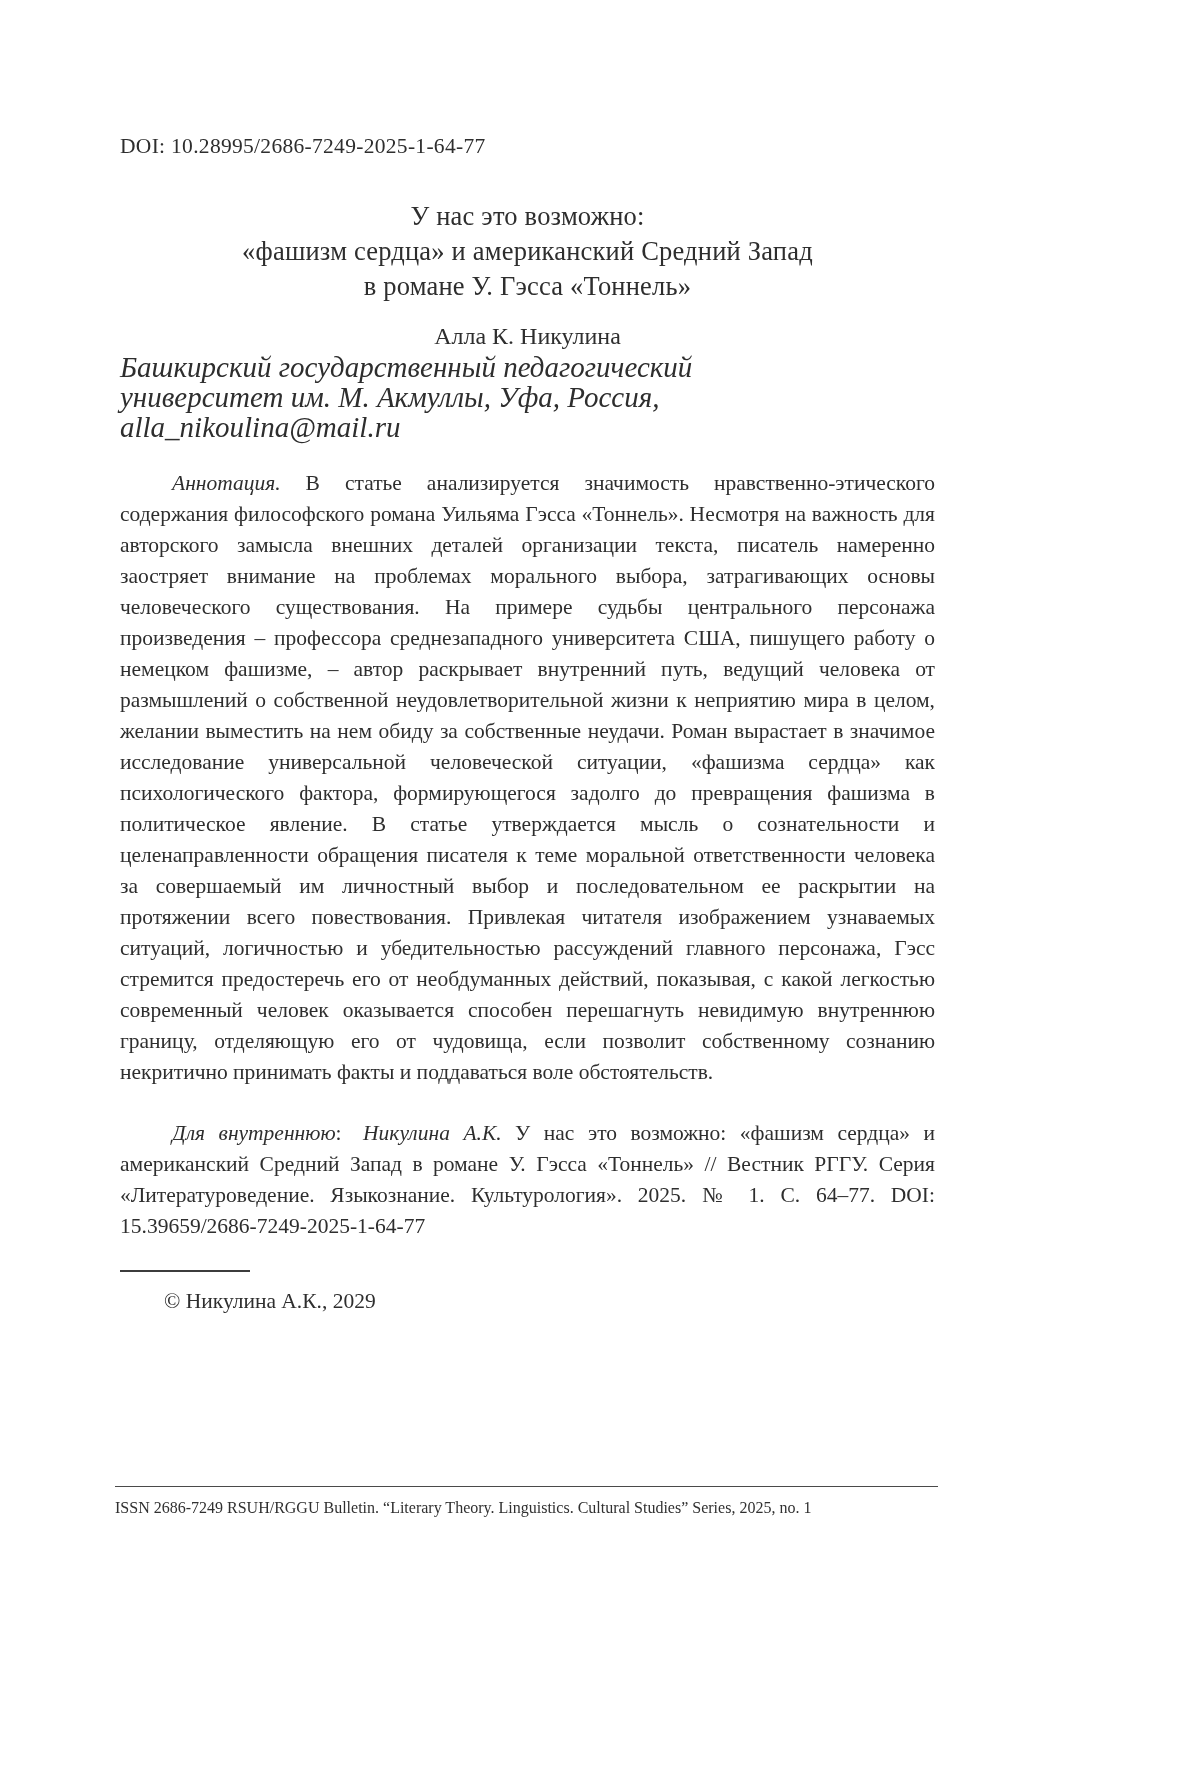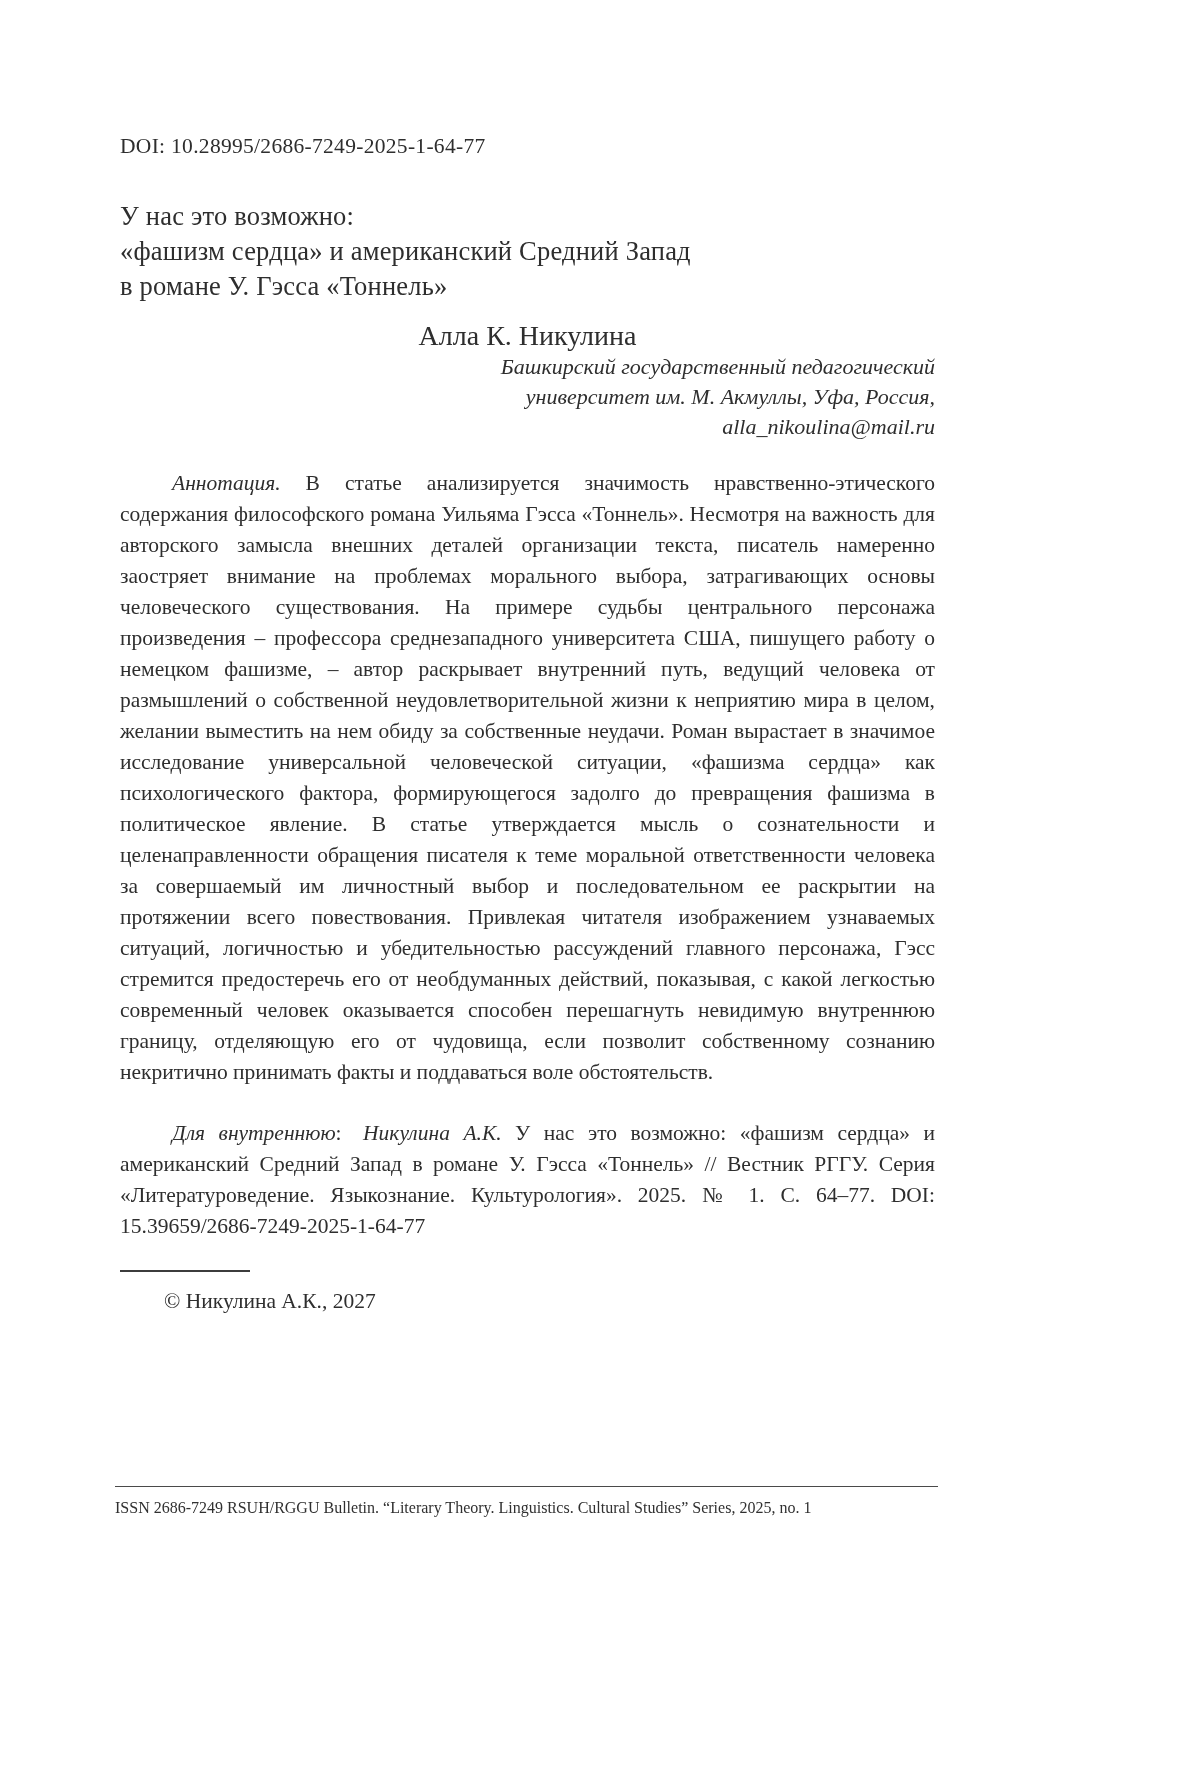--- a/index.html
+++ b/index.html
@@ -18,36 +18,37 @@
   .content {
     padding: 130px 265px 0 120px; 
   }
   .meta-line {
     font-size: 21.5px;
     line-height: 33px;
     letter-spacing: 0.3px;
   }
   .title {
     margin-top: 36px;
+    text-align: center;
     font-weight: normal;
     font-size: 26.5px;
     line-height: 35px;
     letter-spacing: 0.2px;
   }
   .title .tline { display: block; }
   .author-name {
     margin-top: 16px;
     text-align: center;
-    font-size: 28px;
+    font-size: 24px;
     line-height: 32px;
   }
   .affiliation {
-    text-align: right;
+    text-align: left;
     font-style: italic;
-    font-size: 22px;
+    font-size: 29px;
     line-height: 30px;
     font-family: Liberation Serif, serif;
   }
   .affiliation .aline { display: block; }
   .body-text {
     font-size: 21.5px;
     line-height: 31px;
     text-align: justify;
     text-indent: 44px;
   }
@@ -100,18 +101,18 @@
       <span class="aline">alla_nikoulina@mail.ru</span>
     </div>
 
     <p class="body-text abstract-block"><span class="ital">Аннотация.</span><span> В статье анализируется значимость нравственно-этического содержания философского романа Уильяма Гэсса «Тоннель». Несмотря на важность для авторского замысла внешних деталей организации текста, писатель намеренно заостряет внимание на проблемах морального выбора, затрагивающих основы человеческого существования. На примере судьбы центрального персонажа произведения – профессора среднезападного университета США, пишущего работу о немецком фашизме, – автор раскрывает внутренний путь, ведущий человека от размышлений о собственной неудовлетворительной жизни к неприятию мира в целом, желании выместить на нем обиду за собственные неудачи. Роман вырастает в значимое исследование универсальной человеческой ситуации, «фашизма сердца» как психологического фактора, формирующегося задолго до превращения фашизма в политическое явление. В статье утверждается мысль о сознательности и целенаправленности обращения писателя к теме моральной ответственности человека за совершаемый им личностный выбор и последовательном ее раскрытии на протяжении всего повествования. Привлекая читателя изображением узнаваемых ситуаций, логичностью и убедительностью рассуждений главного персонажа, Гэсс стремится предостеречь его от необдуманных действий, показывая, с какой легкостью современный человек оказывается способен перешагнуть невидимую внутреннюю границу, отделяющую его от чудовища, если позволит собственному сознанию некритично принимать факты и поддаваться воле обстоятельств.</span></p>
 
 
     <p class="body-text citation-block"><span class="ital">Для внутреннюю</span><span>: </span><span class="ital">Никулина А.К.</span><span> У нас это возможно: «фашизм сердца» и американский Средний Запад в романе У. Гэсса «Тоннель» // Вестник РГГУ. Серия «Литературоведение. Языкознание. Культурология». 2025. № 1. С. 64–77. DOI: 15.39659/2686-7249-2025-1-64-77</span></p>
 
     <hr class="rule-short">
 
-    <div class="copyright">© Никулина А.К., 2027</div>
+    <div class="copyright">© Никулина А.К., 2029</div>
 
   </div>
 
   <div class="footer">ISSN 2686-7249 RSUH/RGGU Bulletin. “Literary Theory. Linguistics. Cultural Studies” Series, 2025, no. 1</div>
 </div>
 
 </body></html>

